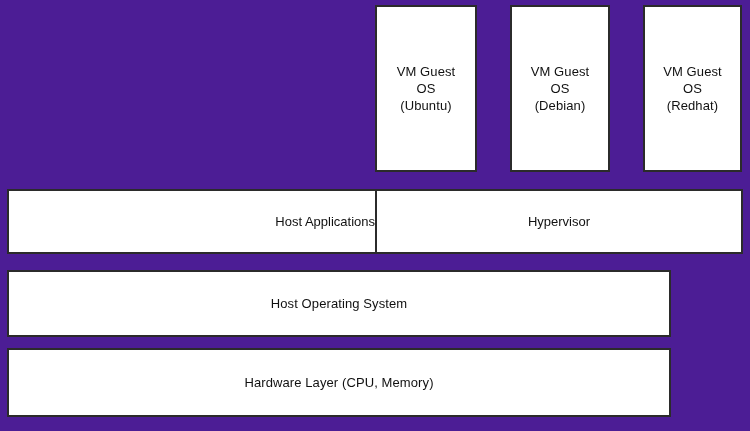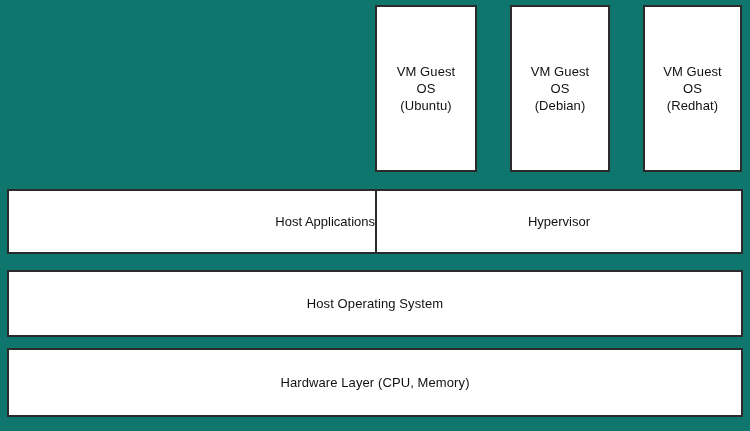--- a/index.html
+++ b/index.html
@@ -7,21 +7,21 @@
     padding: 0;
     background: #ffffff;
   }
   body {
     font-family: "Liberation Sans", sans-serif;
   }
   #canvas {
     position: relative;
     width: 750px;
     height: 431px;
-    background: #0f766e;
+    background: #4c1d95;
     overflow: hidden;
     text-decoration: underline;
   }
   .box {
     position: absolute;
     box-sizing: border-box;
     background: #ffffff;
     border: 2px solid #2b2b2b;
     display: flex;
     align-items: center;
@@ -35,21 +35,21 @@
   .vm-box {
     top: 5px;
     height: 167px;
   }
   .vm-label {
     display: block;
     white-space: pre-line;
   }
   .bar {
     left: 7px;
-    width: 736px;
+    width: 664px;
   }
   #bar-apps-row {
     top: 189px;
     height: 65px;
     border: 2px solid #2b2b2b;
     box-sizing: border-box;
     position: absolute;
     left: 7px;
     width: 736px;
     background: #ffffff;

